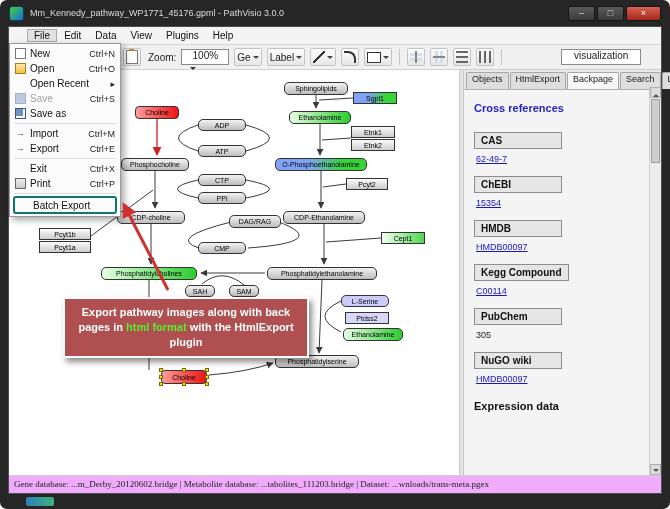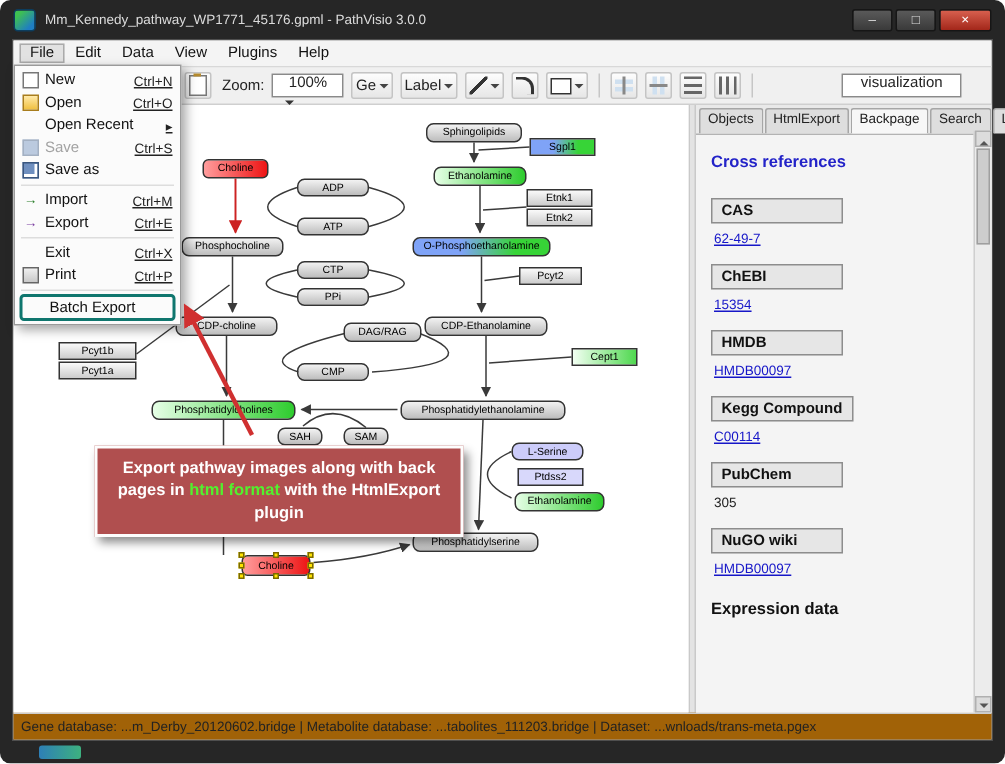--- a/index.html
+++ b/index.html
@@ -7,21 +7,21 @@
           font-family:"Liberation Sans",sans-serif;}
   
   .titlebar{position:absolute;left:0;top:0;right:0;height:26px;display:flex;align-items:center;padding:0 9px;gap:6px;}
   .app-icon{width:13px;height:13px;border-radius:3px;background:linear-gradient(135deg,#3ec052 20%,#1f7ec2 80%);border:1px solid #0c3d5e;}
   .title{color:#dcdcdc;font-size:9px;flex:1;white-space:nowrap;overflow:hidden;}
   .win-controls{display:flex;gap:2px;}
   .winbtn{width:25px;height:13px;border-radius:2px;background:linear-gradient(#5a5a5a,#3a3a3a);color:#ddd;font-size:9px;line-height:12px;text-align:center;border:1px solid #161616;}
   .winbtn.close{background:linear-gradient(#d8604f,#a3271a);width:33px;color:#fff;}
   
   .app{position:absolute;left:8px;top:26px;right:8px;bottom:15px;background:#f0f0f0;display:flex;flex-direction:column;border:1px solid #4e4e4e;box-sizing:border-box;}
-  .menubar{height:17px;display:flex;align-items:center;background:#f4f4f4;border-bottom:1px solid #d8d8d8;font-size:10px;padding-left:4px;flex:0 0 17px;}
+  .menubar{height:17px;display:flex;align-items:center;background:#f4f4f4;border-bottom:1px solid #d8d8d8;font-size:10px;padding-left:18px;flex:0 0 17px;}
   .menu-item{padding:1px 7px;color:#111;}
   .menu-item.active{background:#e2e2e2;border:1px solid #ababab;padding:0 6px;}
   
   .toolbar{height:24px;display:flex;align-items:center;background:#f0f0f0;border-bottom:1px solid #cfcfcf;padding-left:114px;gap:5px;font-size:10px;flex:0 0 24px;color:#222;}
   .combo{display:flex;align-items:center;border:1px solid #8a8a8a;background:#fff;height:16px;font-size:10px;padding-left:4px;box-sizing:border-box;flex-direction:column;}
   .combo .cval{padding-right:4px;white-space:nowrap;}
   .combo .carr{width:13px;align-self:stretch;background:linear-gradient(#f4f4f4,#d8d8d8);border-left:1px solid #a0a0a0;position:relative;}
   .combo .carr::before{content:"";position:absolute;left:3px;top:6px;border:3px solid transparent;border-top-color:#333;}
   .tbbtn{height:18px;min-width:18px;display:flex;align-items:center;justify-content:center;border:1px solid #c4c4c4;background:linear-gradient(#fdfdfd,#e6e6e6);border-radius:2px;gap:2px;padding:0 2px;box-sizing:border-box;}
   .tbsep{width:1px;height:16px;background:#c6c6c6;margin:0 2px;}
@@ -52,21 +52,21 @@
   .bp-id.plain{color:#222;text-decoration:none;}
   .bp-id.boxed{border:1px solid #8d8d8d;background:#efefef;padding:2px 8px;font-size:10px;color:#111;text-decoration:none;margin-left:0;}
   .bp-footer{font-weight:bold;font-size:11px;color:#111;margin-top:16px;}
   .vscroll{position:absolute;right:0;top:17px;bottom:0;width:11px;background:#ececec;border-left:1px solid #cfcfcf;}
   .varrow{position:absolute;left:0;right:0;height:11px;background:#dcdcdc;border:1px solid #b0b0b0;box-sizing:border-box;text-align:center;}
   .varrow::before{content:"";position:absolute;left:2px;border:3px solid transparent;}
   .varrow.up{top:0;}   .varrow.up::before{top:3px;border-bottom-color:#555;}
   .varrow.down{bottom:0;} .varrow.down::before{top:4px;border-top-color:#555;}
   .vthumb{position:absolute;top:12px;height:64px;left:1px;right:1px;background:#cdcdcd;border:1px solid #9f9f9f;box-sizing:border-box;}
   
-  .statusbar{height:17px;background:#a16207;border-top:1px solid #cdcdcd;font-size:9px;line-height:16px;color:#222;padding:0 5px;white-space:nowrap;overflow:hidden;flex:0 0 17px;}
+  .statusbar{height:17px;background:#f0abfc;border-top:1px solid #cdcdcd;font-size:9px;line-height:16px;color:#222;padding:0 5px;white-space:nowrap;overflow:hidden;flex:0 0 17px;font-family:Liberation Serif, serif;}
   
   .node{position:absolute;display:flex;align-items:center;justify-content:center;font-size:7px;color:#000;border:1px solid #333;box-sizing:border-box;white-space:nowrap;overflow:visible;z-index:5;}
   .met-gray{background:linear-gradient(#f2f2f2,#bdbdbd);border-radius:5px;}
   .met-green{background:linear-gradient(90deg,#e6ffe6,#2ecc2e);border-radius:5px;}
   .met-red{background:linear-gradient(90deg,#ff9d9d,#ee1414);border-radius:4px;}
   .met-bluegreen{background:linear-gradient(90deg,#7fa3f7 0%,#7fa3f7 35%,#37d437 75%);border-radius:5px;}
   .met-purple{background:#ccccfa;border-radius:5px;}
   .gene-gray{background:linear-gradient(#fafafa,#cccccc);}
   .gene-green{background:linear-gradient(90deg,#f2fff2,#4fd84f);}
   .gene-bluegreen{background:linear-gradient(90deg,#7fa3f7 0%,#7fa3f7 35%,#37d437 75%);}
@@ -79,21 +79,21 @@
   
   .annotation{position:absolute;left:54px;top:227px;width:228px;background:#b04f4f;border:2px solid #fdfdfd;
               box-shadow:3px 4px 6px rgba(0,0,0,.45);color:#fff;font-weight:bold;font-size:11px;text-align:center;
               padding:6px 7px;z-index:12;line-height:1.35;}
   .annotation .hl{color:#52f02e;}
   
   .filemenu{position:absolute;left:9px;top:43px;width:112px;background:#fbfbfb;border:1px solid #9a9a9a;
             box-shadow:3px 3px 7px rgba(0,0,0,.35);z-index:40;padding:2px;font-size:10px;box-sizing:border-box;}
   .fm-item{display:flex;align-items:center;gap:4px;padding:1px 3px;height:13px;color:#111;}
   .fm-label{flex:1;}
-  .fm-short{color:#222;font-size:9px;text-decoration:underline;}
+  .fm-short{color:#222;font-size:9px;}
   .fm-item.disabled{color:#a3a3a3;}
   .fm-item.disabled .mi{opacity:.45;}
   .fm-item.highlighted{border:2px solid #0f766e;border-radius:3px;height:12px;margin:0 1px;}
   .fm-sep{height:1px;background:#ddd;margin:2px 2px;}
   .mi{width:11px;height:11px;flex:0 0 11px;box-sizing:border-box;font-size:9px;line-height:10px;text-align:center;display:inline-block;}
   .mi-new-icon{background:#fff;border:1px solid #777;}
   .mi-open-icon{background:linear-gradient(#ffe9a8,#f0c040);border:1px solid #a87d1d;}
   .mi-save-icon{background:#6f8fbf;border:1px solid #3a567e;}
   .mi-saveas-icon{background:#6f8fbf;border:1px solid #3a567e;box-shadow:inset -2px -2px 0 #fff;}
   .mi-import-icon::before{content:"→";color:#2a7d2a;font-weight:bold;}

